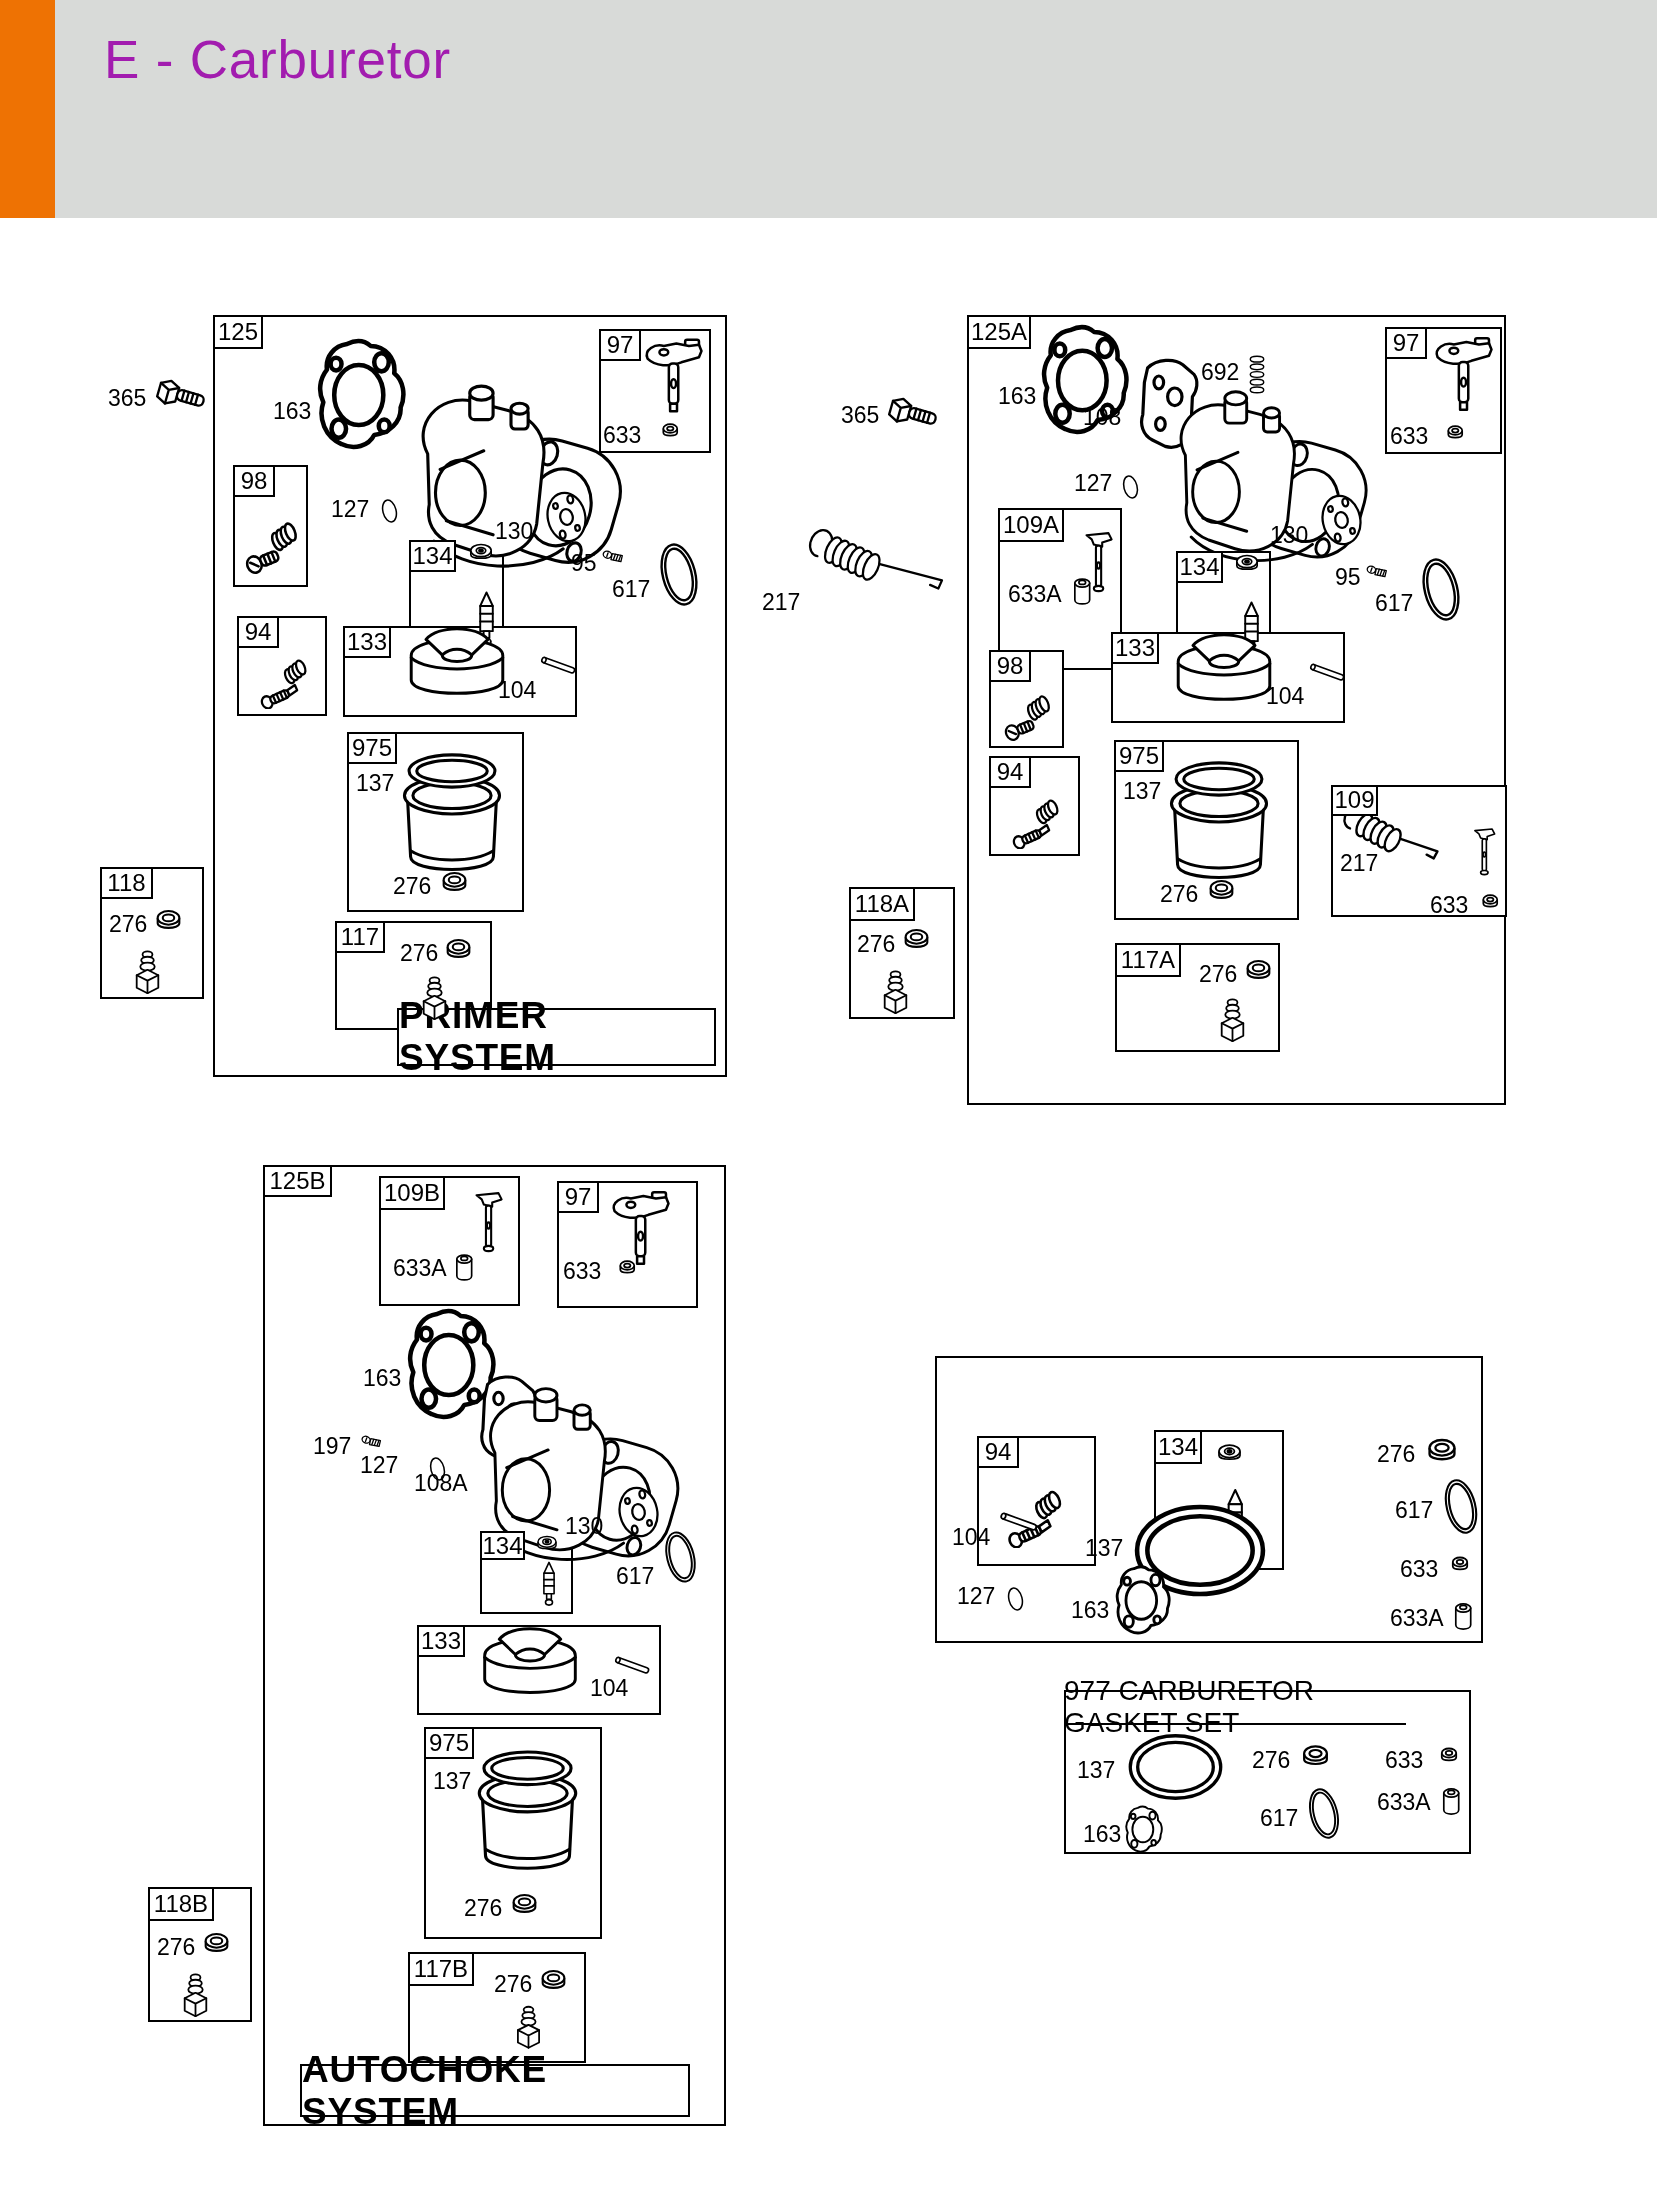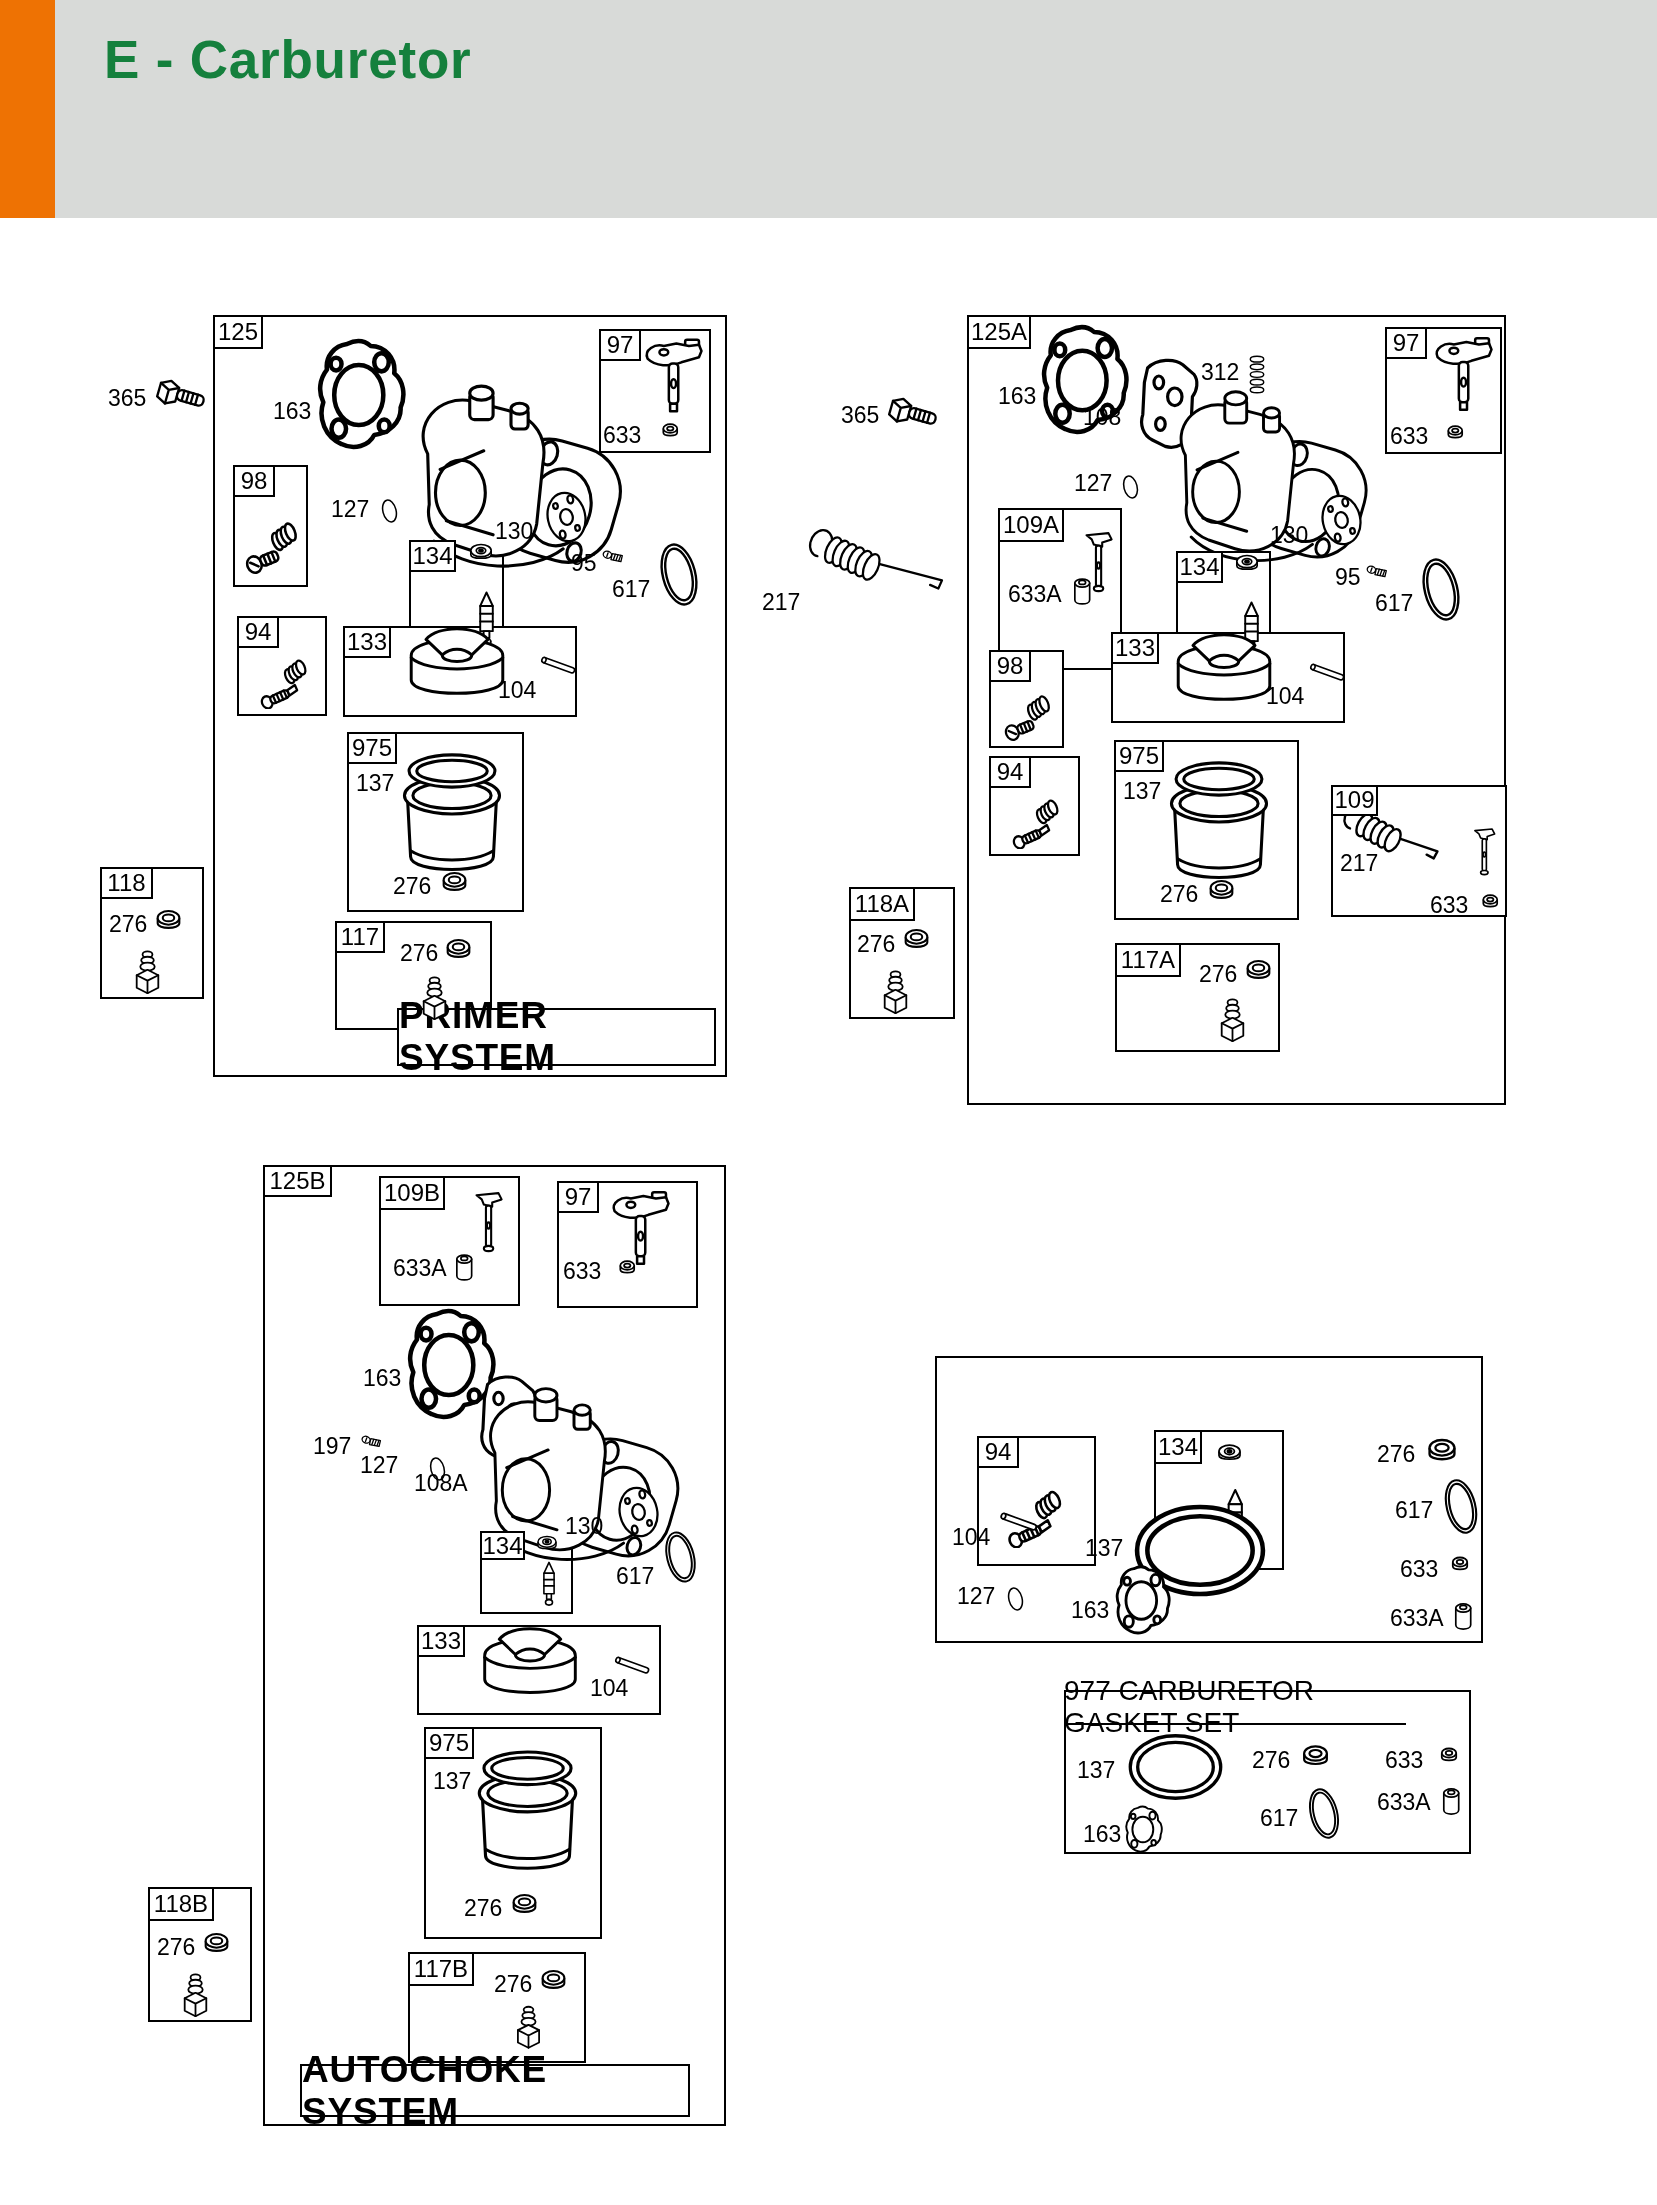--- a/index.html
+++ b/index.html
@@ -1,21 +1,21 @@
 <!DOCTYPE html>
 <html style="font-size:13px"><head>
 <meta charset="utf-8">
 <style>
   html,body{margin:0;padding:0;background:#fff;}
   .page{position:relative;width:1658px;height:2205px;background:#ffffff;
         font-family:"Liberation Sans",sans-serif;color:#000;overflow:hidden;}
   .accent{position:absolute;left:0;top:0;width:55px;height:218px;}
   .band{position:absolute;left:55px;top:0;width:1603px;height:218px;}
-  .pagetitle{position:absolute;left:104px;top:29px;font-size:53px;font-weight:bold;
-             letter-spacing:0.8px;color:#15803d;}
+  .pagetitle{position:absolute;left:104px;top:29px;font-size:53px;font-weight:normal;
+             letter-spacing:0.8px;color:#a21caf;}
   .b{position:absolute;border:2.4px solid #000;background:#fff;box-sizing:border-box;}
   .t{position:absolute;border:2.4px solid #000;background:#fff;box-sizing:border-box;
      display:flex;align-items:center;justify-content:center;font-size:24px;}
   .l{position:absolute;font-size:23px;line-height:1;white-space:nowrap;}
   .st{position:absolute;border:2.4px solid #000;background:#fff;box-sizing:border-box;
       display:flex;align-items:center;justify-content:center;font-size:37px;font-weight:bold;
       letter-spacing:0.8px;}
   .khead{position:absolute;border-bottom:2.4px solid #000;box-sizing:border-box;
       display:flex;align-items:center;justify-content:center;font-size:28px;}
   .i{position:absolute;}
@@ -629,21 +629,21 @@
   <div class="t" style="left:989px;top:756px;width:42px;height:32px">94</div>
   <div class="t" style="left:1114px;top:740px;width:50px;height:32px">975</div>
   <div class="t" style="left:1331px;top:785px;width:47px;height:30.5px">109</div>
   <div class="t" style="left:849px;top:887px;width:66px;height:34px">118A</div>
   <div class="t" style="left:1115px;top:943px;width:66px;height:34px">117A</div>
 
   <div class="l" style="left:841px;top:404px">365</div>
   <div class="l" style="left:762px;top:591px">217</div>
   <div class="l" style="left:998px;top:385px">163</div>
   <div class="l" style="left:1083px;top:406px">108</div>
-  <div class="l" style="left:1201px;top:361px">312</div>
+  <div class="l" style="left:1201px;top:361px">692</div>
   <div class="l" style="left:1390px;top:425px">633</div>
   <div class="l" style="left:1074px;top:472px">127</div>
   <div class="l" style="left:1008px;top:583px">633A</div>
   <div class="l" style="left:1270px;top:524px">130</div>
   <div class="l" style="left:1335px;top:566px">95</div>
   <div class="l" style="left:1375px;top:592px">617</div>
   <div class="l" style="left:1266px;top:685px">104</div>
   <div class="l" style="left:1123px;top:780px">137</div>
   <div class="l" style="left:1160px;top:883px">276</div>
   <div class="l" style="left:1340px;top:852px">217</div>

